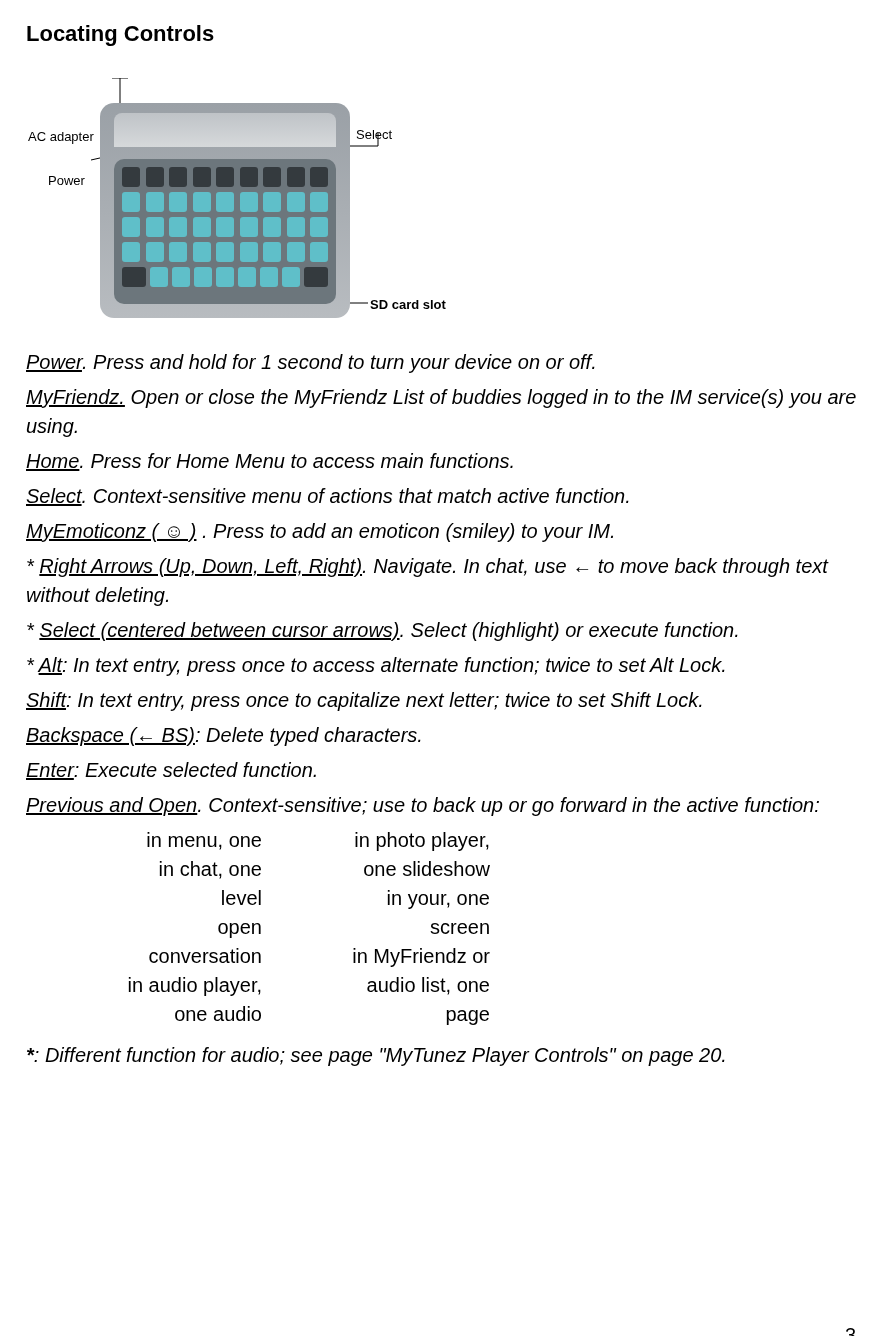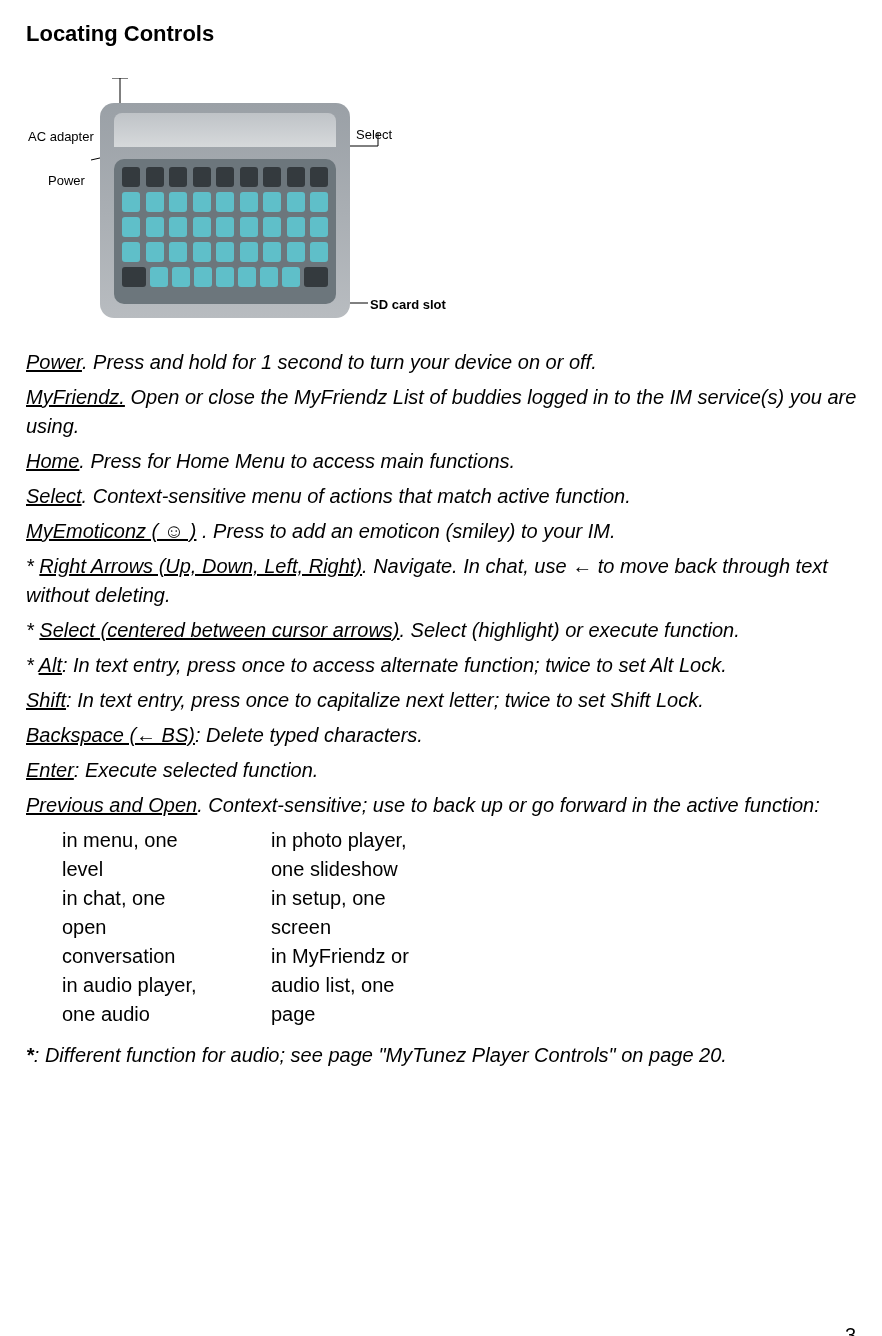--- a/index.html
+++ b/index.html
@@ -67,23 +67,24 @@
     .callout { position:absolute; stroke:#000; stroke-width:1; fill:none; }
     .para {
       margin: 6px 0 6px 0;
       font-style: italic;
     }
     .term { text-decoration: underline; }
     .indent-block { padding-left: 14px; }
     .cols {
       display: flex;
       margin: 4px 0 12px 36px;
+      text-align: right;
     }
     .col { width: 200px; }
-    .col + .col { margin-left: 9px; }
+    .col + .col { margin-left: 28px; }
     .page-num {
       position: absolute;
       right: 14px;
       bottom: 4px;
       font-size: 20px;
     }
     .page-wrapper { position: relative; min-height: 1336px; box-sizing: border-box; }
   </style>
 </head>
 <body>
@@ -211,31 +212,31 @@
   <span class="term">Enter</span><span>:    Execute selected function.</span>
 </div>
 
 <div class="para">
   <span class="term">Previous and Open</span><span>.    Context-sensitive; use to back up or go forward in the active function:</span>
 </div>
 
 <div class="cols">
   <div class="col">
     <div>in menu, one</div>
+    <div>in chat, one</div>
     <div>level</div>
-    <div>in chat, one</div>
     <div>open</div>
     <div>conversation</div>
     <div>in audio player,</div>
     <div>one audio</div>
   </div>
   <div class="col">
     <div>in photo player,</div>
     <div>one slideshow</div>
-    <div>in setup, one</div>
+    <div>in your, one</div>
     <div>screen</div>
     <div>in MyFriendz or</div>
     <div>audio list, one</div>
     <div>page</div>
   </div>
 </div>
 
 <div class="para">
   <b>*</b><span>:    Different function for audio; see page "MyTunez Player Controls" on page 20.</span>
 </div>

